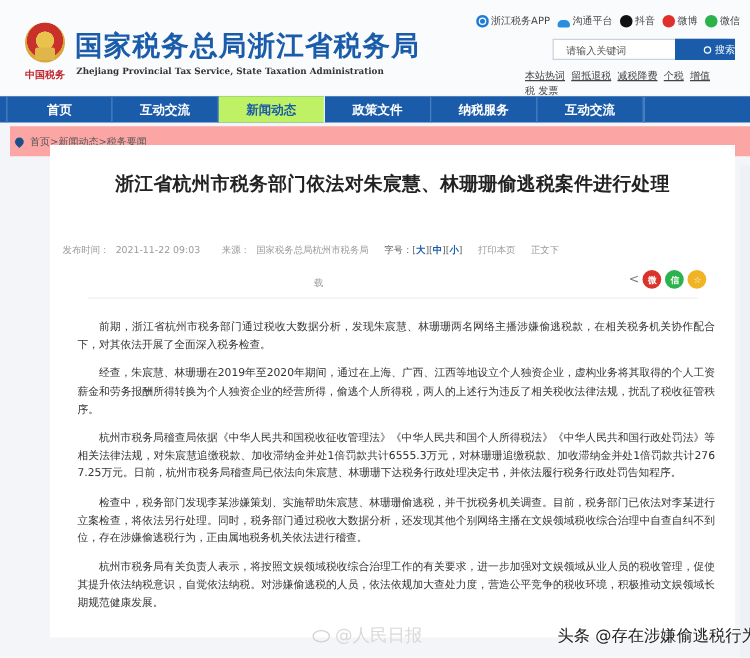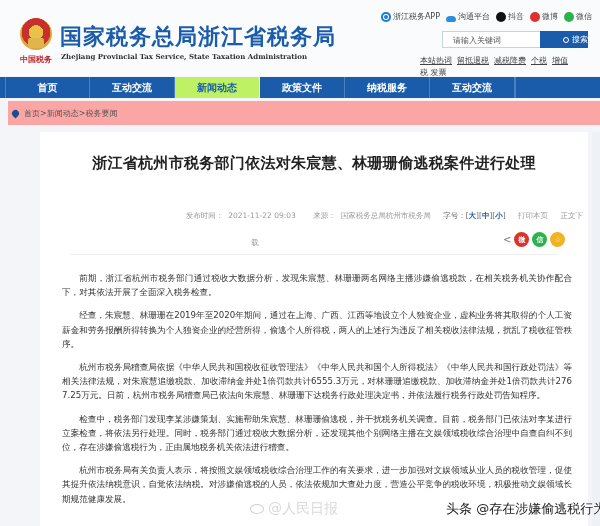--- a/index.html
+++ b/index.html
@@ -36,23 +36,23 @@
   .nav-item { width: 85px; height: 21px; display: flex; align-items: center; justify-content: center; color: #fff; font-size: 10px; font-weight: bold; border-right: 1px solid #4a80c0; }
   .nav-item:first-child { margin-left: 5px; border-left: 1px solid #4a80c0; }
   .nav-item.active { background: #bef264; color: #1a5caa; border-color: #e9eef6; }
   .nav-tail { flex: 1; border-left: 1px solid #4a80c0; }
 
   
   .crumb-bar { position: absolute; left: 8px; top: 101px; width: 592px; height: 24px; background: #fca5a5; display: flex; align-items: center; padding-left: 4px; font-size: 8px; color: #555; gap: 5px; }
   .pin { width: 7px; height: 7px; background: #1a4f8a; border-radius: 50% 50% 50% 0; transform: rotate(-45deg); display: inline-block; }
 
   
-  .panel { position: absolute; left: 40px; top: 132px; width: 548px; height: 394px; background: #fff; }
+  .panel { position: absolute; left: 40px; top: 116px; width: 548px; height: 394px; background: #fff; }
   .art-title { position: absolute; left: 0; top: 22px; width: 548px; text-align: center; font-size: 15px; font-weight: bold; color: #222; letter-spacing: 0.3px; white-space: nowrap; }
-  .meta { position: absolute; left: 0; top: 79px; width: 548px; text-align: right; font-size: 7.5px; color: #999; white-space: nowrap; }
+  .meta { position: absolute; left: 0; top: 79px; width: 548px; text-align: left; font-size: 7.5px; color: #999; white-space: nowrap; }
   .meta span { margin: 0 5px; }
   .meta .fs { color: #666; }
   .meta .fs b { color: #1a5caa; font-weight: bold; }
   .meta-wrap { position: absolute; left: 0; top: 106px; width: 430px; text-align: center; font-size: 7.5px; color: #999; }
   .share { position: absolute; left: 463px; top: 100px; display: flex; gap: 3px; align-items: center; }
   .share .s-ico { font-size: 10px; color: #777; }
   .share .circ { width: 15px; height: 15px; border-radius: 50%; display: flex; align-items: center; justify-content: center; color: #fff; font-size: 7px; font-weight: bold; }
   .c-weibo { background: #d9342b; }
   .c-wechat { background: #2bb24c; }
   .c-fav { background: #f0b323; }

